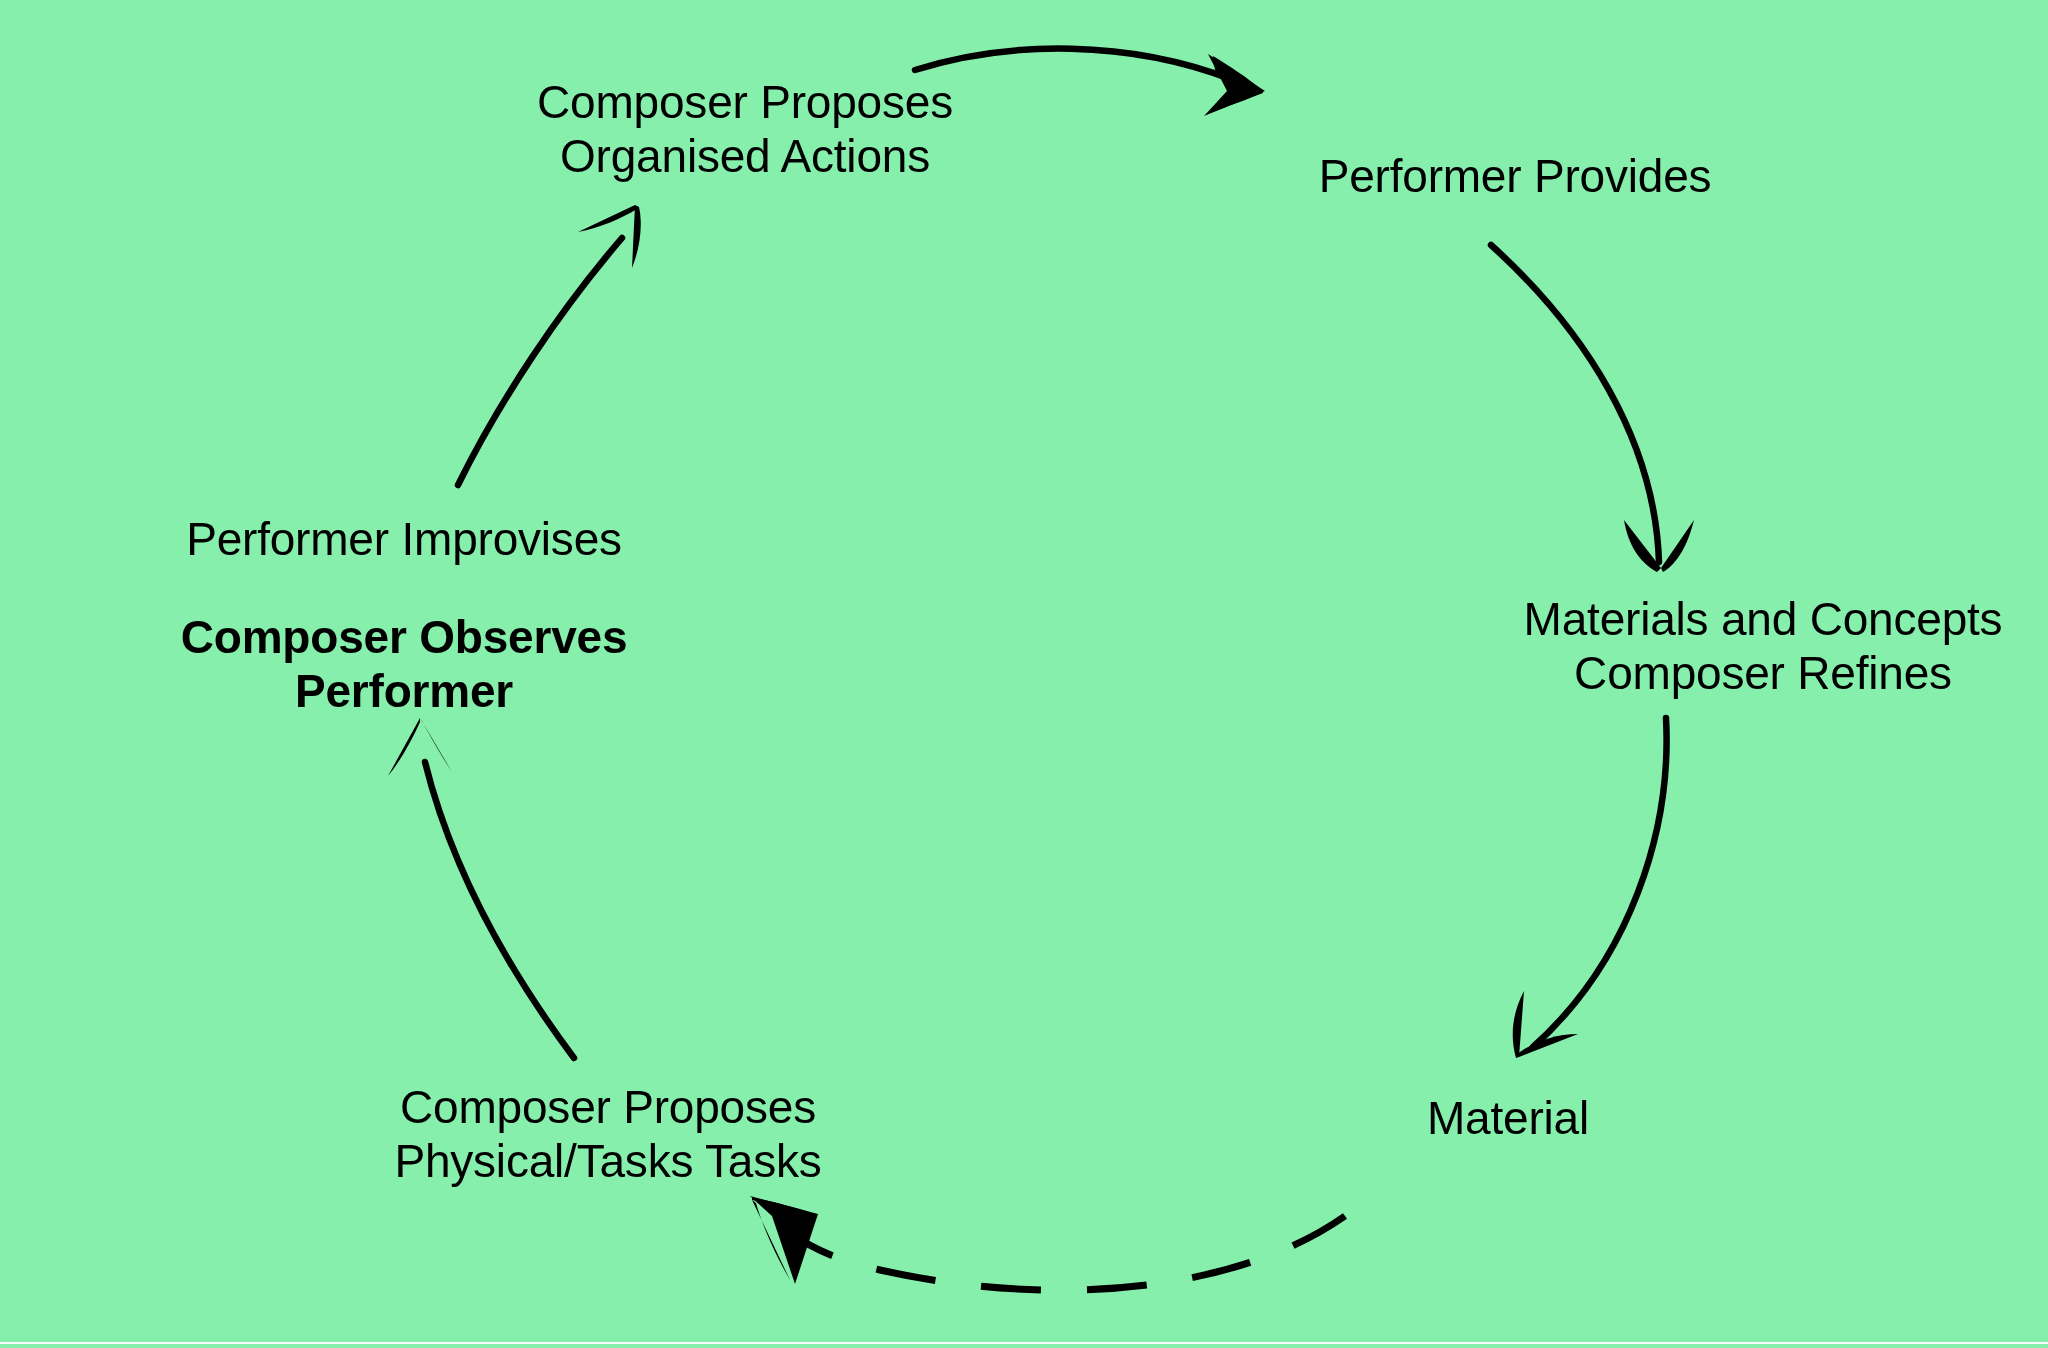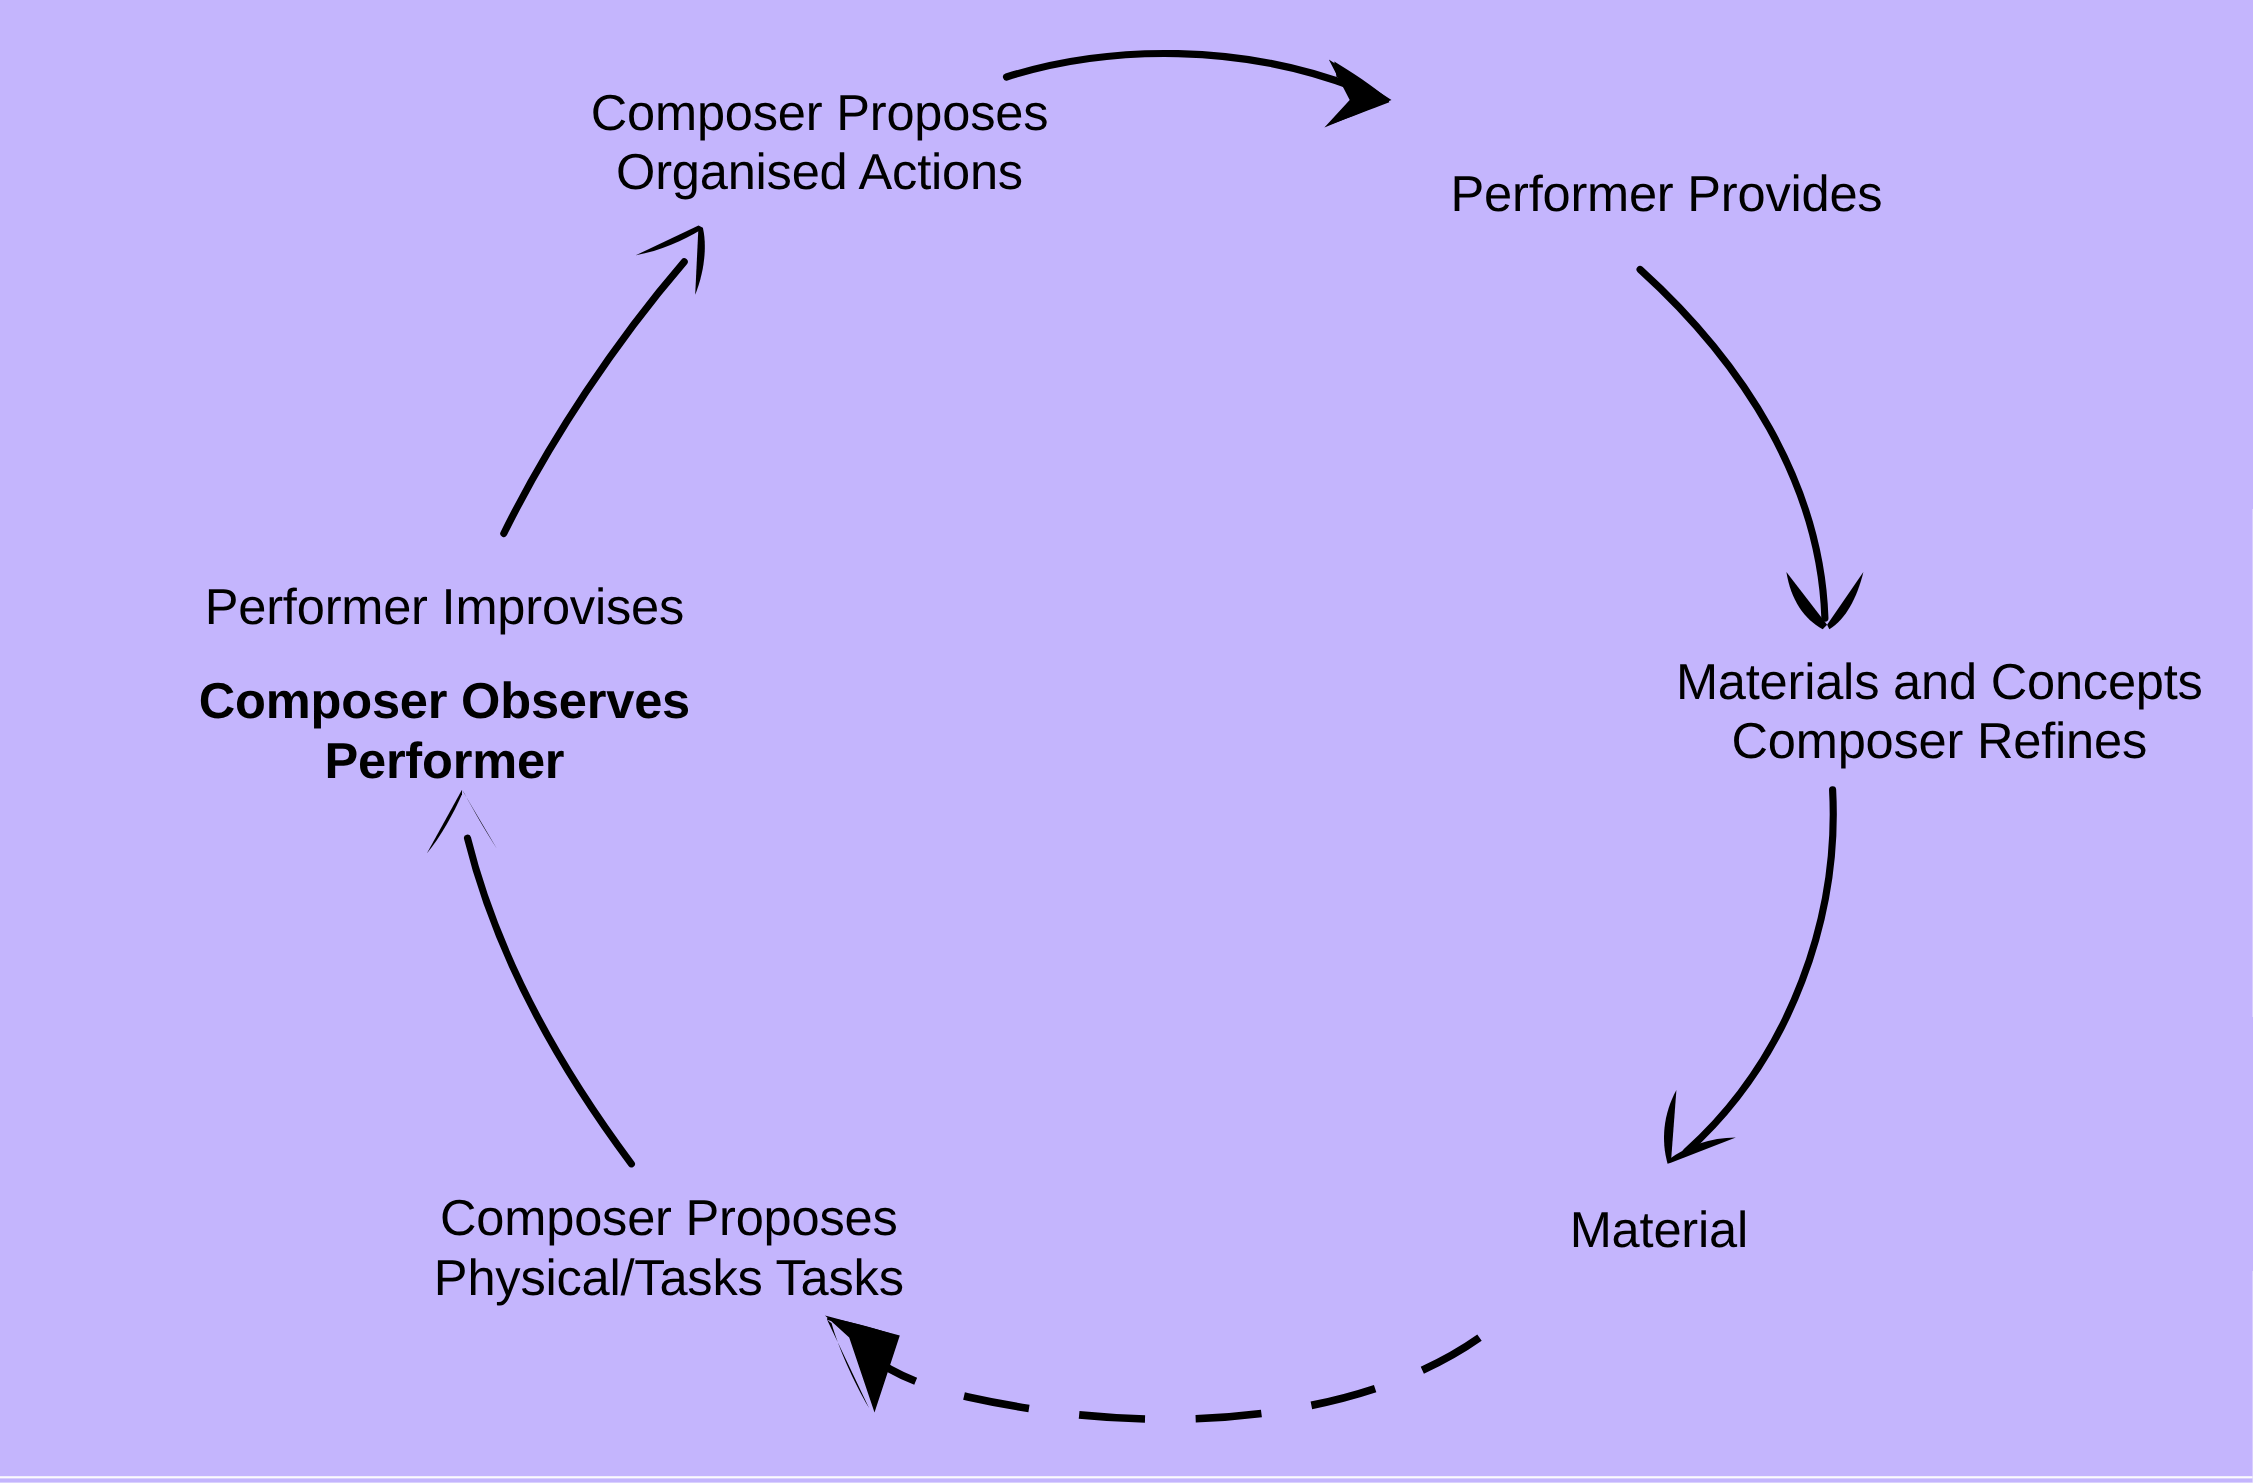--- a/index.html
+++ b/index.html
@@ -4,21 +4,21 @@
 <style>
   html, body {
     margin: 0;
     padding: 0;
     background: #ffffff;
   }
   #canvas {
     position: relative;
     width: 2048px;
     height: 1348px;
-    background: #c4b5fd;
+    background: #86efac;
     overflow: hidden;
     font-family: "Liberation Sans", sans-serif;
   }
   #diagram-svg {
     position: absolute;
     left: 0;
     top: 0;
     width: 2048px;
     height: 1348px;
   }
@@ -47,21 +47,21 @@
   #node-composer-refines {
     left: 1763px; top: 592px; transform: translateX(-50%);
   }
   #node-performer-embodies-material {
     left: 1508px; top: 1091px; transform: translateX(-50%);
   }
   #node-composer-proposes-tasks {
     left: 608px; top: 1080px; transform: translateX(-50%);
   }
   #node-performer-improvises {
-    left: 404px; top: 524px; transform: translateX(-50%);
+    left: 404px; top: 512px; transform: translateX(-50%);
   }
   #node-composer-observes-performer {
     left: 404px; top: 610px; transform: translateX(-50%); font-weight: bold;
   }
 
   .bottom-artifact {
     position: absolute;
     left: 0;
     bottom: 4px;
     width: 2048px;

